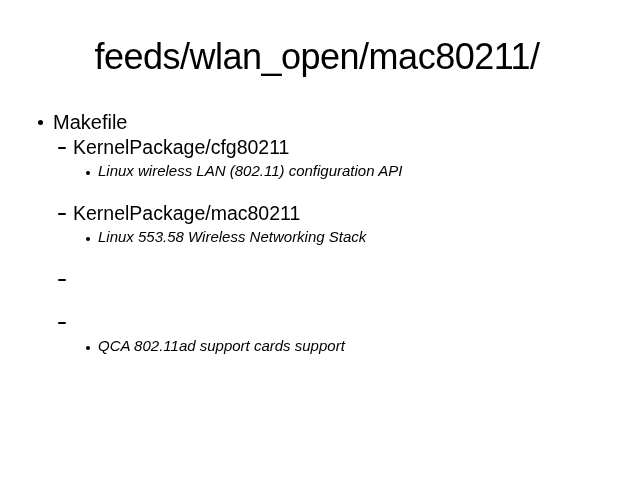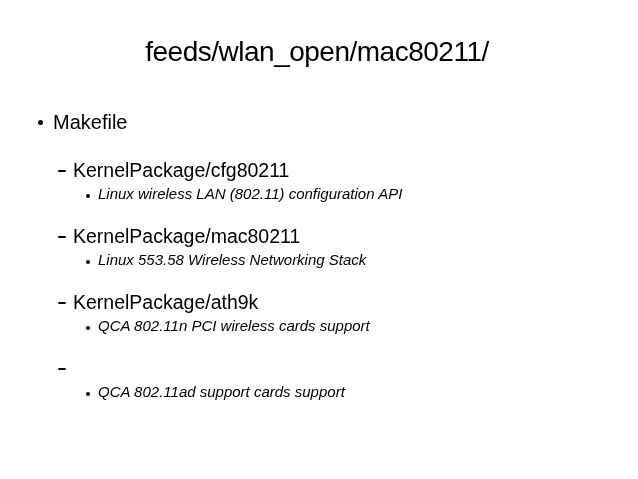--- a/index.html
+++ b/index.html
@@ -19,42 +19,42 @@
     position: absolute;
     inset: 0;
     background: #ffffff;
   }
   .slide-title {
     position: absolute;
     top: 36px;
     left: 0;
     width: 634px;
     text-align: center;
-    font-size: 28px;
+    font-size: 36px;
     line-height: 1.15;
     letter-spacing: -0.5px;
     white-space: nowrap;
     color: #000000;
   }
   .bullet-list {
     position: absolute;
     top: 110px;
     left: 0;
     width: 638px;
   }
   .row {
     position: relative;
     height: 25px;
     line-height: 25px;
     white-space: nowrap;
     color: #000000;
   }
   .row.l1 { font-size: 20px; }
   .row.l2 { font-size: 19.5px; margin-top: 18px; }
-  .row.l2.first { margin-top: 23px; }
+  .row.l2.first { margin-top: 0; }
   .row.l3 { font-size: 15px; margin-top: -2px; }
 
   .row .txt { display: inline-block; text-align: right; }
   .row.l1 .txt { margin-left: 53px; }
   .row.l2 .txt { margin-left: 73px; }
   .row.l3 .txt { margin-left: 98px; font-style: italic; }
 
   .marker { position: absolute; background: #000000; }
   .row.l1 .marker {
     left: 38px; top: 10px;
@@ -94,25 +94,20 @@
       <div class="row l2">
     <span class="marker"></span>
     <span class="txt">KernelPackage/mac80211</span>
   </div>
       <div class="row l3">
     <span class="marker"></span>
     <span class="txt">Linux 553.58 Wireless Networking Stack</span>
   </div>
       <div class="row l2">
     <span class="marker"></span>
-    <span class="txt">KernelPackage/ath9k</span>
-  </div>
-      <div class="row l3">
-    <span class="marker"></span>
-    <span class="txt">QCA 802.11n PCI wireless cards support</span>
   </div>
       <div class="row l2">
     <span class="marker"></span>
   </div>
       <div class="row l3">
     <span class="marker"></span>
     <span class="txt">QCA 802.11ad support cards support</span>
   </div>
     </div>
 </div>

